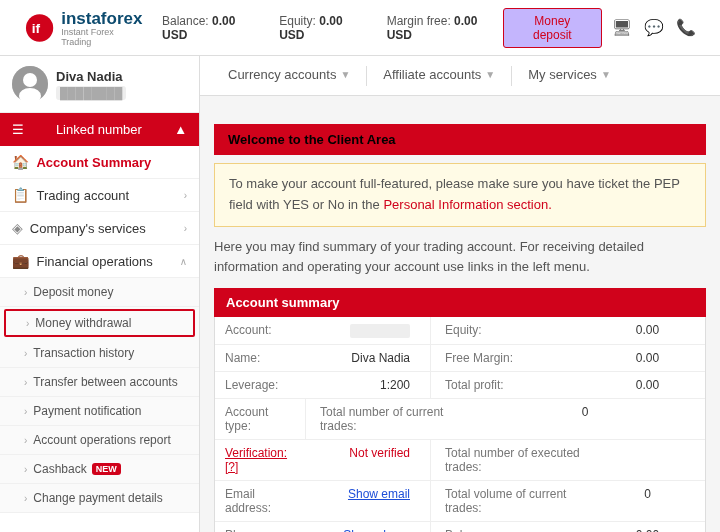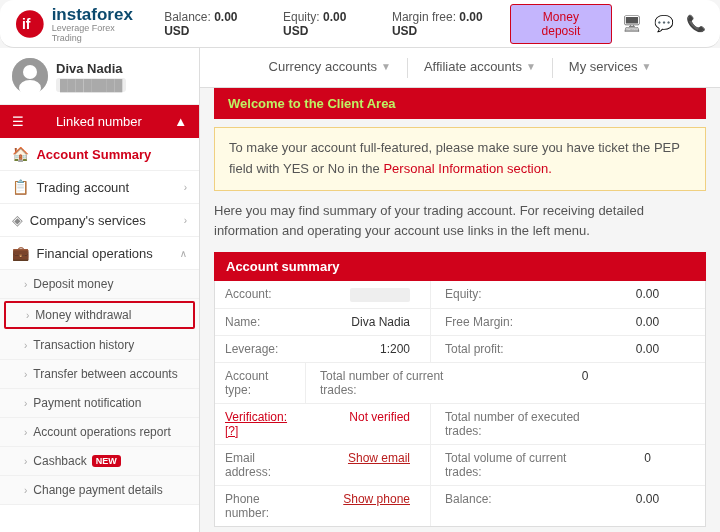--- a/index.html
+++ b/index.html
@@ -4,23 +4,22 @@
   <style>
     * { box-sizing: border-box; margin: 0; padding: 0; }
     body { font-family: Arial, sans-serif; font-size: 13px; color: #333; background: #f5f5f5; }
 
     
     .topbar {
       background: #fff;
       border-bottom: 1px solid #ddd;
       display: flex;
       align-items: center;
-      padding: 8px 14px;
-      height: 48px;
-      border-radius: 14px;
+      padding: 8px 24px;
+      height: 56px;
     }
     .logo-area { display: flex; align-items: center; gap: 6px; }
     .logo-icon { width: 32px; height: 32px; }
     .topbar-stats { display: flex; gap: 18px; margin-left: 18px; font-size: 12px; color: #555; }
     .topbar-stats span b { color: #333; }
     .topbar-right { margin-left: auto; display: flex; align-items: center; gap: 10px; }
     .btn-money-deposit {
       border: 1px solid #d0021b; color: #d0021b; background: #c4b5fd;
       padding: 5px 12px; border-radius: 3px; cursor: pointer; font-size: 12px;
     }
@@ -63,33 +62,33 @@
       background: #d0021b; color: #fff; font-size: 9px; padding: 1px 4px;
       border-radius: 3px; margin-left: 5px; font-weight: bold;
     }
 
     
     .main { flex: 1; overflow-y: auto; padding: 0; background: #f5f5f5; }
 
     
     .nav-tabs {
       background: #fff; border-bottom: 1px solid #ddd;
-      display: flex; align-items: center; padding: 0 16px; height: 40px; justify-content: center;
+      display: flex; align-items: center; padding: 0 16px; height: 40px;
     }
     .nav-tab {
       padding: 0 12px; height: 40px; display: flex; align-items: center;
       font-size: 13px; color: #555; cursor: pointer; border-bottom: 2px solid transparent;
       gap: 4px;
     }
     .nav-tab .tab-arrow { font-size: 10px; color: #aaa; }
 
     
     .welcome-banner {
-      background: #d0021b; color: #bef264; padding: 8px 14px; font-size: 13px; font-weight: bold;
-      margin: 0 14px 8px;
+      background: #d0021b; color: #000000; padding: 8px 14px; font-size: 13px; font-weight: bold;
+      margin: 28px 14px 8px;
     }
 
     
     .notice-box {
       background: #fffbe6; border: 1px solid #f0d080; margin: 0 14px 10px;
       padding: 10px 14px; font-size: 13px; line-height: 1.6; color: #555;
     }
     .notice-box a { color: #d0021b; text-decoration: none; }
 
     
@@ -106,34 +105,34 @@
     .summary-cell {
       padding: 6px 10px; font-size: 12px; flex: 1; color: #555;
     }
     .summary-cell.label { color: #777; font-weight: normal; min-width: 90px; flex: 0 0 90px; }
     .summary-cell.value { color: #333; flex: 1; text-align: right; padding-right: 20px; }
     .summary-cell.label2 { color: #777; flex: 0 0 160px; border-left: 1px solid #eee; padding-left: 14px; }
     .summary-cell.value2 { color: #333; flex: 1; text-align: center; padding-right: 10px; }
     .cell-gray { background: #eee; color: #aaa !important; display: inline-block; width: 60px; height: 14px; border-radius: 2px; vertical-align: middle; }
     .link-style { color: #d0021b; text-decoration: underline; cursor: pointer; }
     .not-verified { color: #d0021b; }
-    .show-link { color: #b91c1c; text-decoration: underline; cursor: pointer; }
+    .show-link { color: #1d4ed8; text-decoration: underline; cursor: pointer; }
   </style>
 </head>
 <body>
 
 <div class="topbar">
   <div class="logo-area">
     <svg class="logo-icon" viewBox="0 0 32 32">
       <circle cx="16" cy="16" r="14" fill="#d0021b"></circle>
       <text x="8" y="21" font-size="14" fill="#fff" font-weight="bold">if</text>
     </svg>
     <div>
       <span style="font-size:17px;font-weight:bold;color:#0c4a6e;">instaforex</span>
-      <span style="font-size:9px;color:#888;display:block;margin-top:-2px;">Leverage Forex Trading</span>
+      <span style="font-size:9px;color:#888;display:block;margin-top:-2px;">Instant Forex Trading</span>
     </div>
   </div>
   <div class="topbar-stats">
     <span><span>Balance:</span> <b>0.00 USD</b></span>
     <span><span>Equity:</span> <b>0.00 USD</b></span>
     <span><span>Margin free:</span> <b>0.00 USD</b></span>
   </div>
   <div class="topbar-right">
     <button class="btn-money-deposit">Money deposit</button>
     <div class="topbar-icons">

